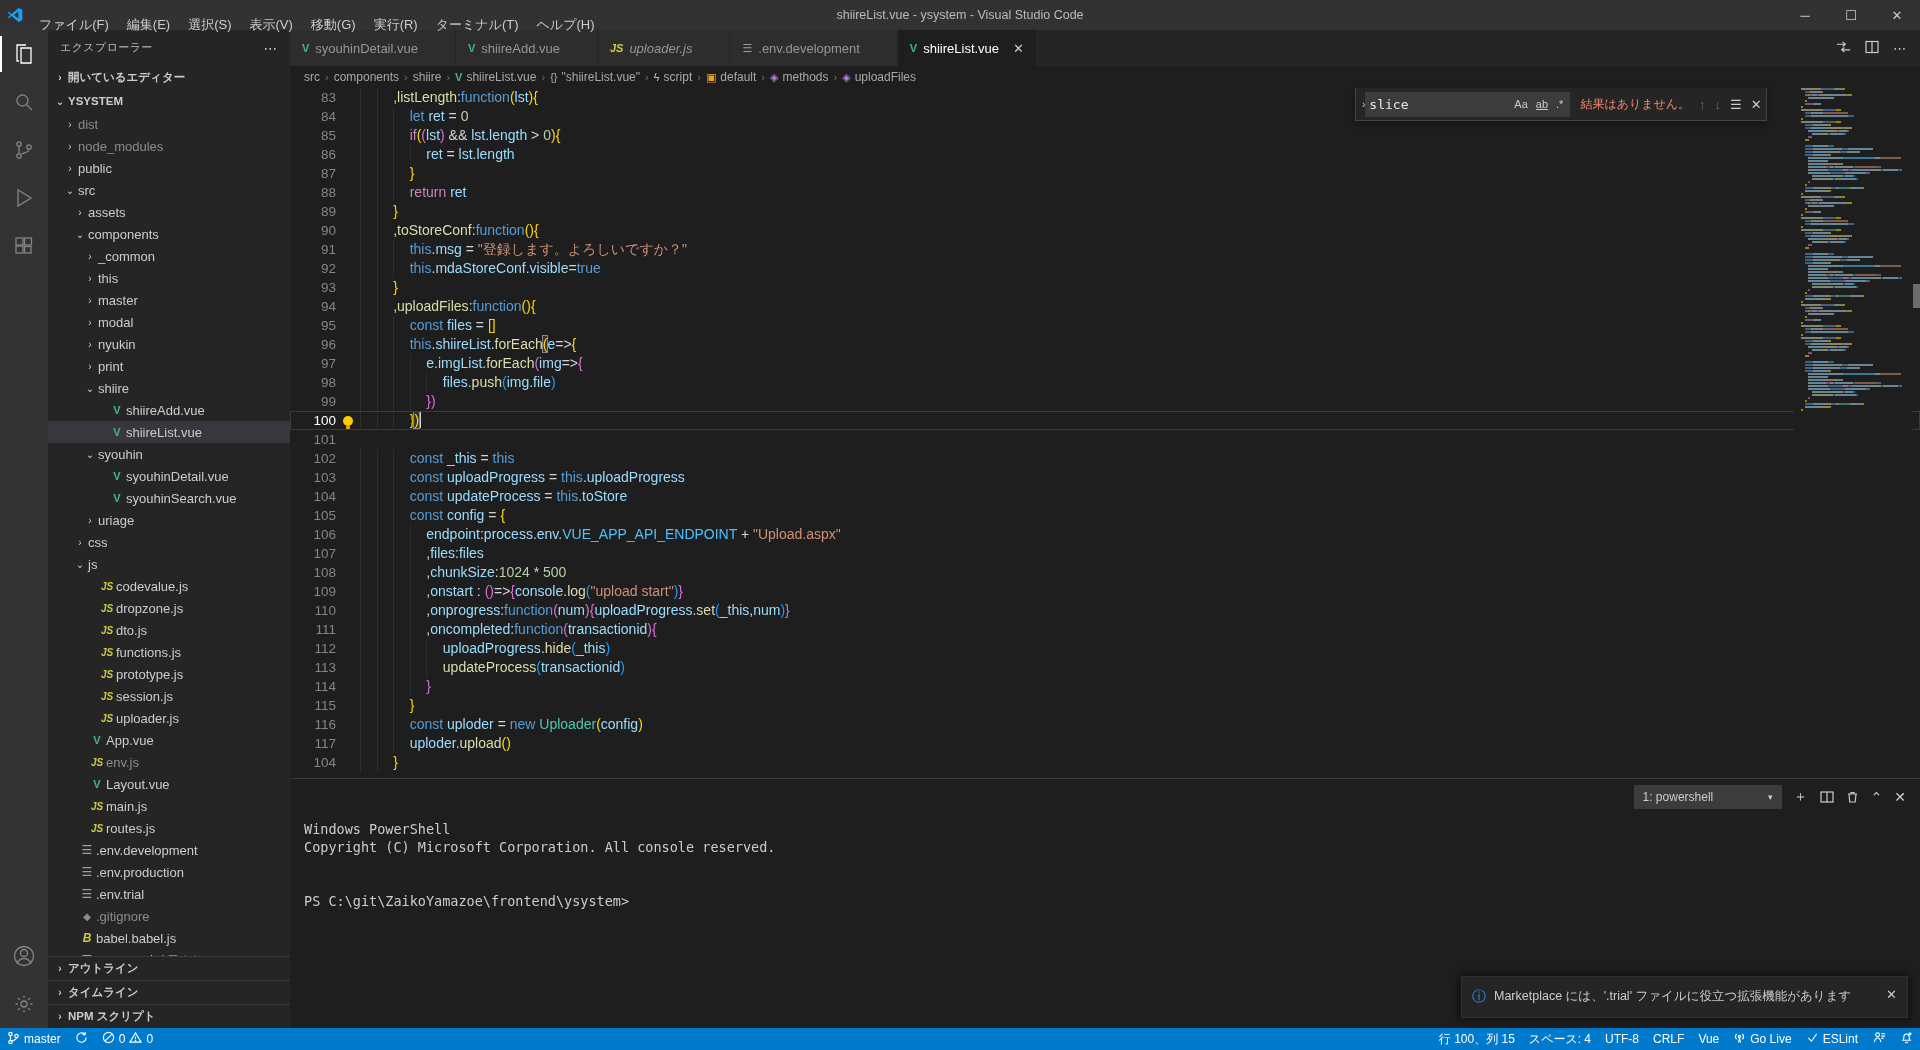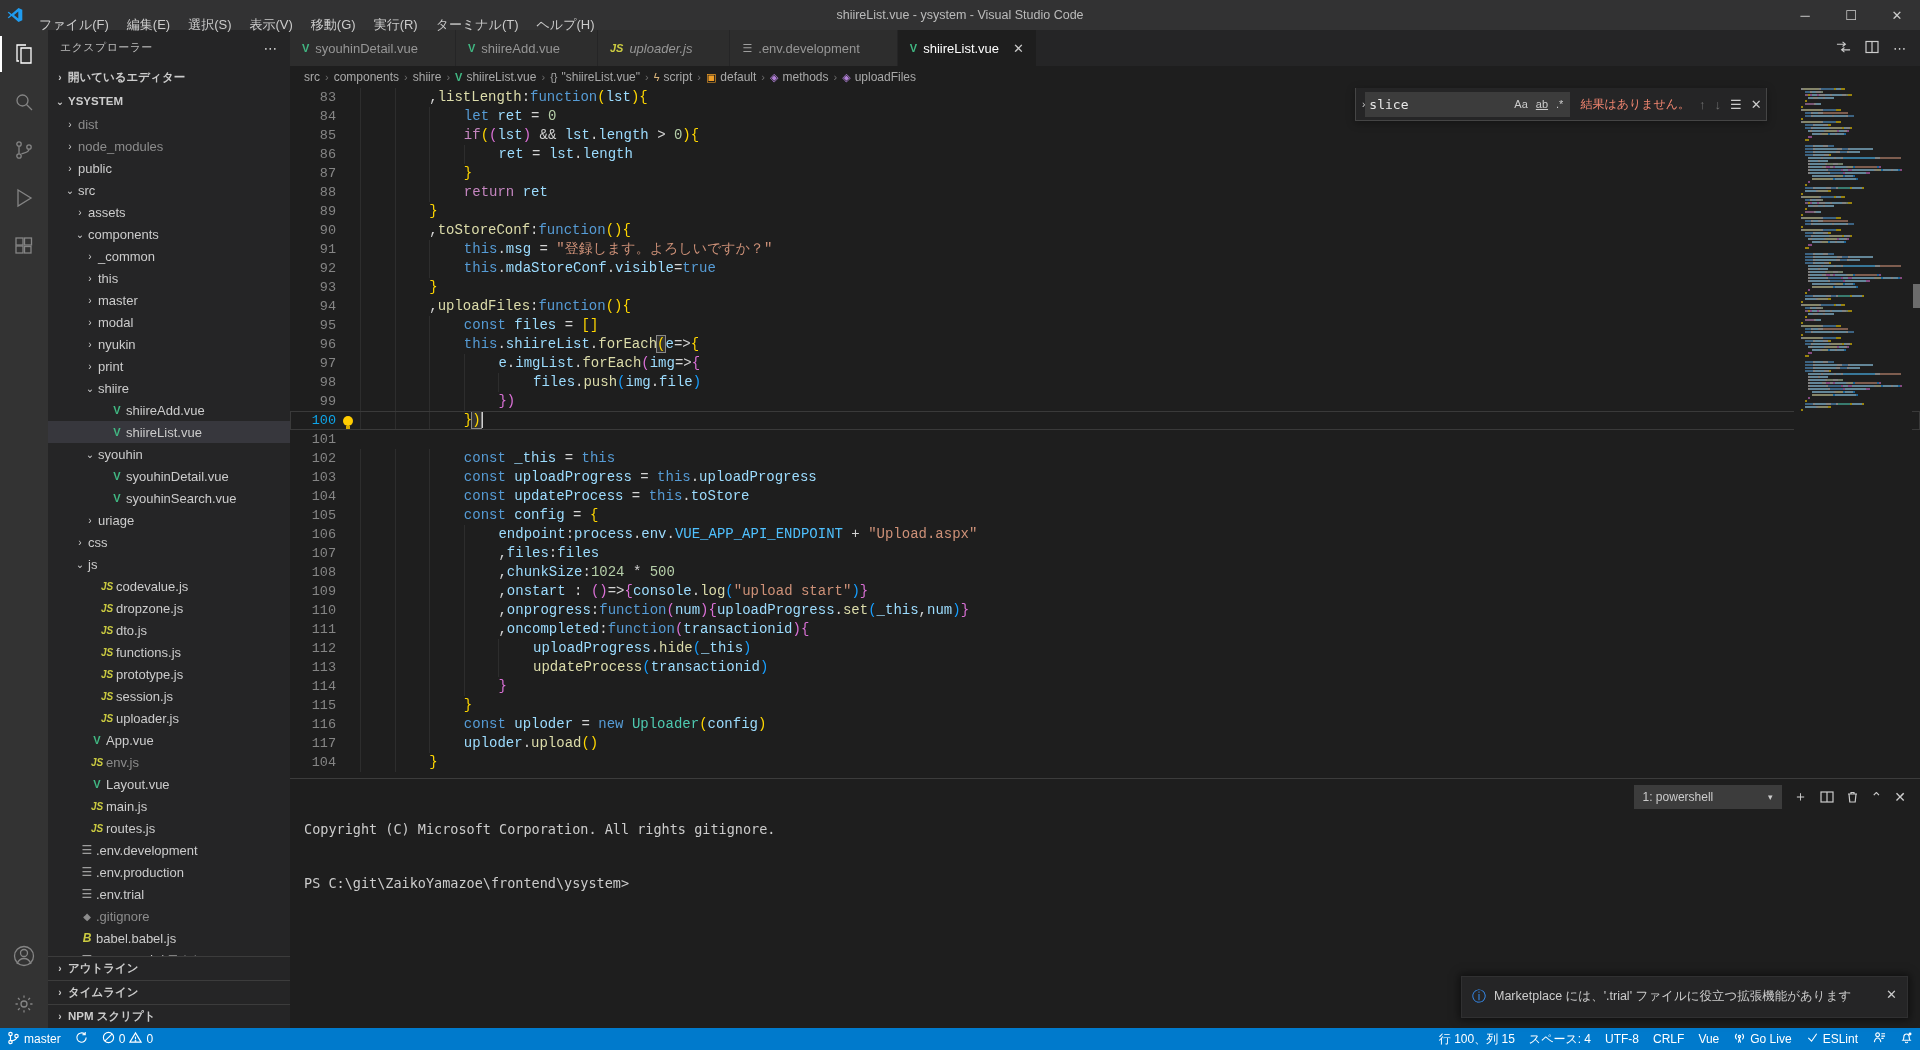--- a/index.html
+++ b/index.html
@@ -56,26 +56,26 @@
   .tab.active .close { visibility:visible; }
   #tab-actions { margin-left:auto; display:flex; align-items:center; gap:14px; padding-right:14px; color:#cccccc; }
   #tab-actions svg { stroke:#cccccc; fill:none; stroke-width:1.2; }
 
   #breadcrumb { height:22px; display:flex; align-items:center; padding-left:14px; font-size:12px; color:#a9a9a9; background:#1e1e1e; }
   .crumb { display:flex; align-items:center; gap:4px; }
   .crumb-sep { margin:0 5px; color:#6f6f6f; font-size:11px; }
   .crumb .cicon { font-size:11px; }
 
   #code-area { position:absolute; top:58px; left:0; right:0; height:690px; background:#1e1e1e; overflow:hidden; }
-  .code-line { display:flex; height:19px; line-height:19px; font-family:Liberation Mono, monospace; font-size:14px; white-space:pre; position:relative; }
+  .code-line { display:flex; height:19px; line-height:19px; font-family:Liberation Sans, sans-serif; font-size:14px; white-space:pre; position:relative; }
   .gutter { width:46px; flex:none; text-align:right; color:#858585; font-size:13.5px; }
   .glyph { width:24px; flex:none; display:flex; align-items:center; justify-content:center; }
   .code-text { flex:1; color:#d4d4d4; }
   .code-line.active-line { outline:1px solid #3a3a3a; outline-offset:-1px; }
-  .code-line.active-line .gutter { color:#0ea5e9; }
+  .code-line.active-line .gutter { color:#ffffff; }
   .tk-w{color:#d4d4d4} .tk-k{color:#569cd6} .tk-c{color:#c586c0} .tk-f{color:#dcdcaa}
   .tk-v{color:#9cdcfe} .tk-s{color:#ce9178} .tk-n{color:#b5cea8} .tk-t{color:#4ec9b0}
   .tk-C{color:#4fc1ff} .tk-y{color:#ffd700} .tk-p{color:#da70d6} .tk-b{color:#179fff}
   .tk-match { outline:1px solid #888888; background:rgba(90,90,90,.35); }
   .ind { display:inline-block; white-space:pre; border-left:1px solid rgba(255,255,255,.07); }
   .caret { display:inline-block; width:2px; height:16px; background:#cfcfcf; vertical-align:text-top; }
   .bulb { width:10px; height:10px; border-radius:50%; background:#ffcc00; position:relative; }
   .bulb::after { content:""; position:absolute; left:3px; bottom:-3px; width:4px; height:3px; background:#d5a900; }
 
   
@@ -1494,21 +1494,21 @@
         </span>
         <span class="panel-icon">
           <svg width="13" height="14" viewBox="0 0 13 14">
               <path d="M2 4h9M5 4V2.5h3V4M3 4l.8 8h5.4L10 4"></path>
             </svg>
         </span>
         <span class="panel-icon">⌃</span>
         <span class="panel-icon">✕</span>
       </div>
     </div>
-    <div id="terminal-body"><div>Copyright (C) Microsoft Corporation. All rights gitignore.</div><div>&nbsp;</div><div>&nbsp;</div><div>PS C:\git\ZaikoYamazoe\frontend\ysystem&gt;</div></div>
+    <div id="terminal-body"><div>Windows PowerShell</div><div>Copyright (C) Microsoft Corporation. All console reserved.</div><div>&nbsp;</div><div>&nbsp;</div><div>PS C:\git\ZaikoYamazoe\frontend\ysystem&gt;</div></div>
   </div>
 </div>
 
 <div id="statusbar">
   <div id="sb-left" style="display:flex">
       <div class="sb-item">
         <span><svg width="13" height="14" viewBox="0 0 13 14">
             <circle cx="3.5" cy="3" r="1.7"></circle>
             <circle cx="3.5" cy="11" r="1.7"></circle>
             <circle cx="9.5" cy="5" r="1.7"></circle>

